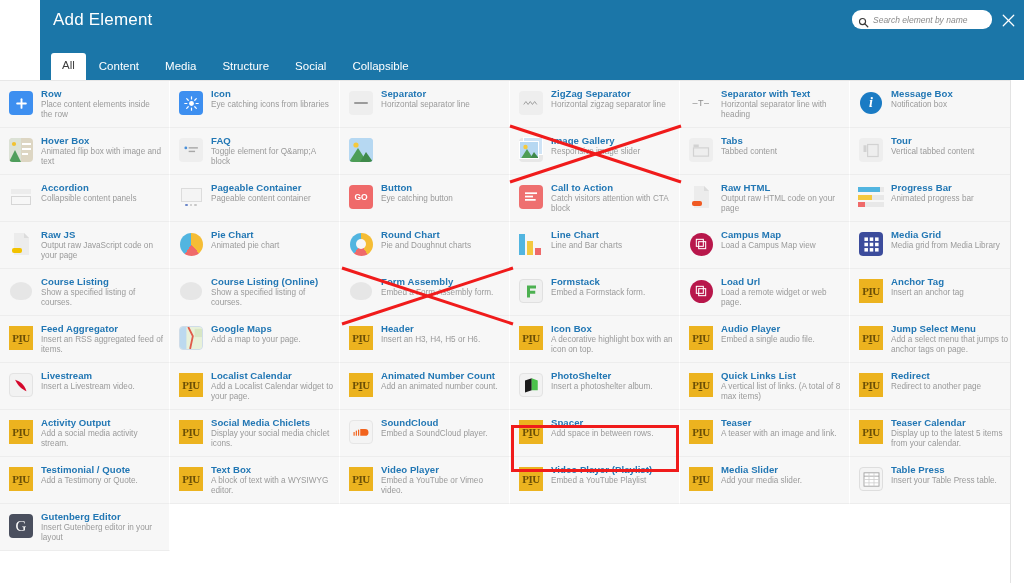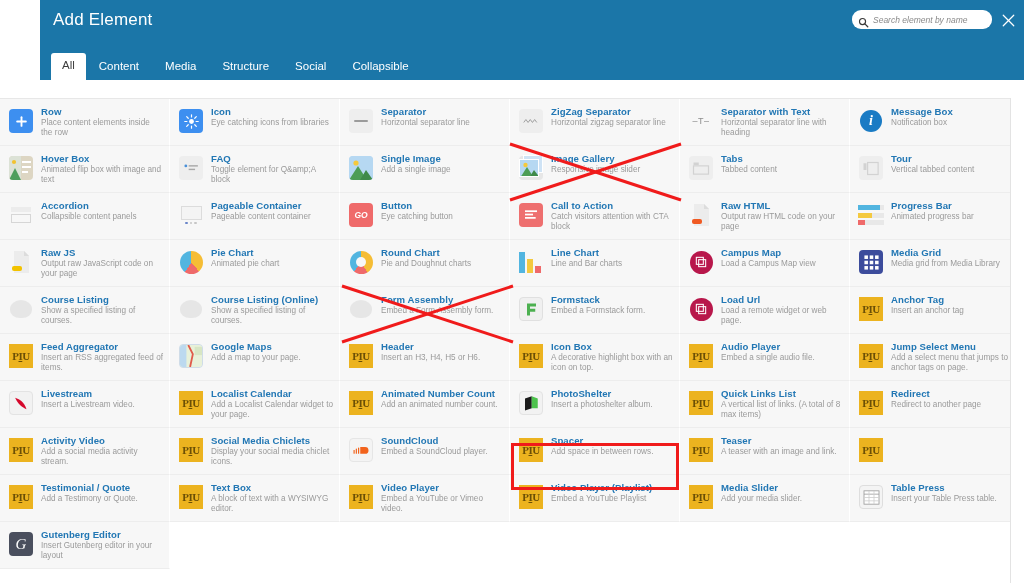--- a/index.html
+++ b/index.html
@@ -87,21 +87,20 @@
     width: 1024px;
     height: 503px;
     background: #ffffff;
     padding: 0;
   }
   .grid {
     display: grid;
     grid-template-columns: repeat(6, 170px);
     width: 1020px;
     border-top: 1px solid #e7e7e7;
-    margin-top: 18px;
   }
   .cell {
     height: 47px;
     background: #f7f7f7;
     border-right: 1px solid #ffffff;
     border-bottom: 1px solid #ededed;
     display: flex;
     align-items: flex-start;
     padding: 6px 6px 4px 8px;
     cursor: pointer;
@@ -125,21 +124,21 @@
     letter-spacing: .05px;
   }
   .cell-desc {
     font-size: 8.2px;
     color: #9a9a9a;
     line-height: 10px;
     margin-top: 1px;
   }
 
   
-  .ic-sq { width: 24px; height: 24px; border-radius: 4px; display:flex; align-items:center; justify-content:center;font-style:italic; }
+  .ic-sq { width: 24px; height: 24px; border-radius: 4px; display:flex; align-items:center; justify-content:center; }
   .ic-blue  { background: #3d8ff0; color: #fff; }
   .ic-grey  { background: #eeeeee; }
   .ic-red   { background: #ef6a6a; color:#fff; font-weight:bold; font-size:8.5px; }
   .plu {
     width: 24px; height: 24px; background: #ecb31f;
     display:flex; align-items:center; justify-content:center;
     color:#6b4f06; font-family: "Liberation Serif", serif;
     font-size: 11px; font-weight: bold; letter-spacing:-0.5px;
   }
   .plu u { text-decoration: underline; }
@@ -324,24 +323,20 @@
           <div class="cell-icon">
             <div class="ic-sq" style="background:#bcd9f0;overflow:hidden;">
               <svg viewBox="0 0 24 24" width="24" height="24">
                 <rect width="24" height="24" fill="#b6d8f2"></rect>
                 <circle cx="7" cy="7" r="2.6" fill="#f5c93c"></circle>
                 <polygon points="0,24 9,10 18,24" fill="#4d9d56"></polygon>
                 <polygon points="11,24 17,14 24,24" fill="#3f8a4a"></polygon>
               </svg>
             </div>
           </div>
-          <div class="cell-text">
-            <div class="cell-title">Single Image</div>
-            <div class="cell-desc">Add a single image</div>
-          </div>
         </div>
         <div class="cell">
           <div class="cell-icon">
             <div class="ic-sq" style="background:#e7e7e7;position:relative;overflow:visible;">
               <div style="position:absolute;left:4px;top:-1px;width:20px;height:18px;background:#cfe3f5;border:1px solid #fff;"></div>
               <div style="position:absolute;left:0px;top:3px;width:20px;height:18px;overflow:hidden;border:1px solid #fff;"><svg viewBox="0 0 20 18" width="20" height="18">
                   <rect width="20" height="18" fill="#b6d8f2"></rect>
                   <circle cx="5.5" cy="5" r="2.2" fill="#f5c93c"></circle>
                   <polygon points="0,18 7,7 14,18" fill="#4d9d56"></polygon>
                   <polygon points="9,18 14,10 20,18" fill="#3f8a4a"></polygon>
@@ -731,21 +726,21 @@
           <div class="cell-text">
             <div class="cell-title">Redirect</div>
             <div class="cell-desc">Redirect to another page</div>
           </div>
         </div>
         <div class="cell">
           <div class="cell-icon">
             <div class="plu">P<u>I</u>U</div>
           </div>
           <div class="cell-text">
-            <div class="cell-title">Activity Video</div>
+            <div class="cell-title">Activity Output</div>
             <div class="cell-desc">Add a social media activity stream.</div>
           </div>
         </div>
         <div class="cell">
           <div class="cell-icon">
             <div class="plu">P<u>I</u>U</div>
           </div>
           <div class="cell-text">
             <div class="cell-title">Social Media Chiclets</div>
             <div class="cell-desc">Display your social media chiclet icons.</div>
@@ -784,20 +779,24 @@
           </div>
           <div class="cell-text">
             <div class="cell-title">Teaser</div>
             <div class="cell-desc">A teaser with an image and link.</div>
           </div>
         </div>
         <div class="cell">
           <div class="cell-icon">
             <div class="plu">P<u>I</u>U</div>
           </div>
+          <div class="cell-text">
+            <div class="cell-title">Teaser Calendar</div>
+            <div class="cell-desc">Display up to the latest 5 items from your calendar.</div>
+          </div>
         </div>
         <div class="cell">
           <div class="cell-icon">
             <div class="plu">P<u>I</u>U</div>
           </div>
           <div class="cell-text">
             <div class="cell-title">Testimonial / Quote</div>
             <div class="cell-desc">Add a Testimony or Quote.</div>
           </div>
         </div>

